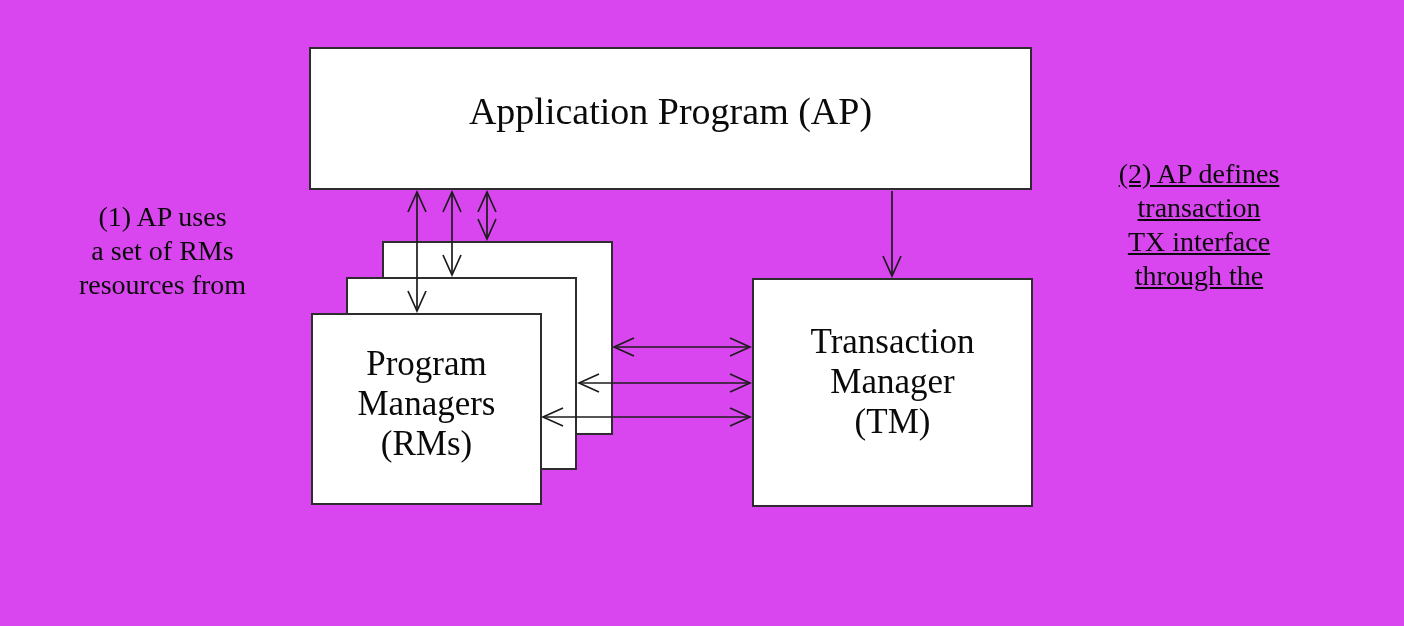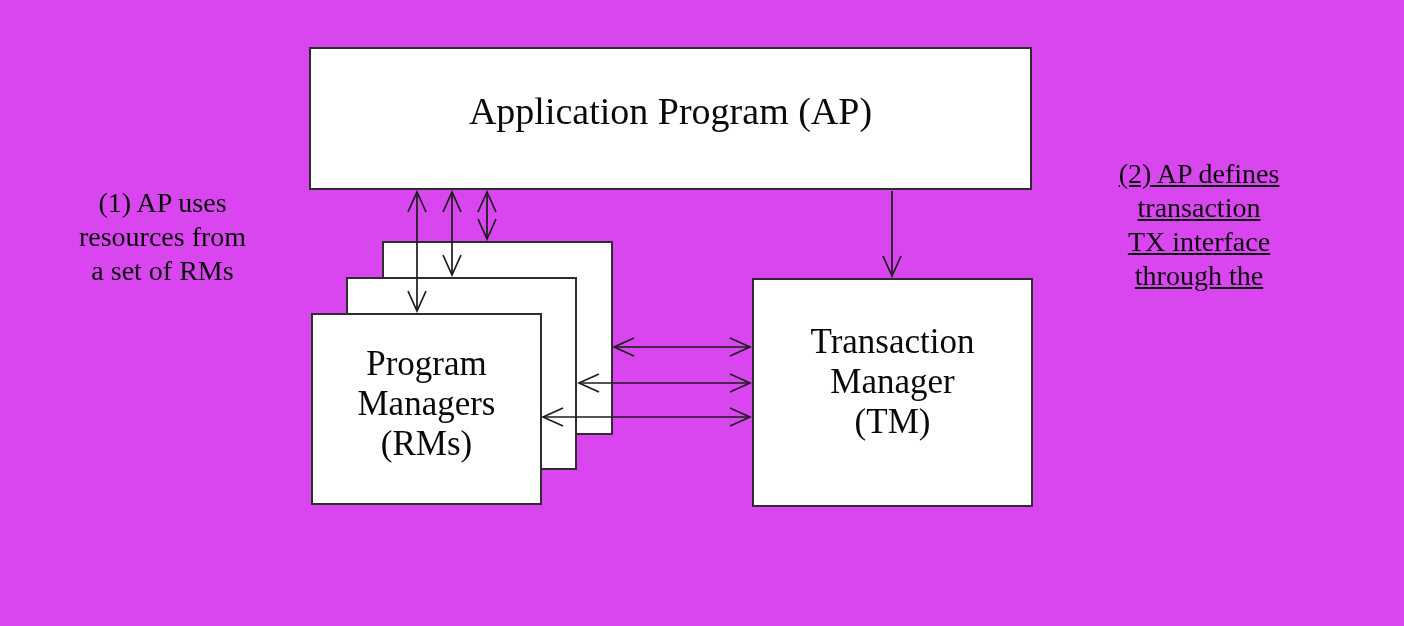--- a/index.html
+++ b/index.html
@@ -54,21 +54,21 @@
     z-index: 5;
     pointer-events: none;
   }
   .note {
     position: absolute;
     text-align: center;
     font-size: 28px;
     line-height: 34px;
     white-space: nowrap;
   }
-  #note-1 { left: 40px;  top: 186px; width: 245px; }
+  #note-1 { left: 40px;  top: 200px; width: 245px; }
   #note-2 { left: 1074px; top: 157px; width: 250px; text-decoration: underline; }
   #note-3 {
     left: 280px; top: 517px; width: 745px;
     font-size: 30px;
     line-height: 36px;
   }
 </style>
 </head>
 <body>
 
@@ -107,22 +107,22 @@
       <line x1="892" y1="191" x2="892" y2="276" marker-end="url(#openhead)"></line>
 
       <line x1="614" y1="347" x2="750" y2="347" marker-start="url(#openhead)" marker-end="url(#openhead)"></line>
       <line x1="579" y1="383" x2="750" y2="383" marker-start="url(#openhead)" marker-end="url(#openhead)"></line>
       <line x1="543" y1="417" x2="750" y2="417" marker-start="url(#openhead)" marker-end="url(#openhead)"></line>
     </g>
   </svg>
 
   <div class="note" id="note-1">
     <div>(1) AP uses</div>
+    <div>a set of RMs</div>
     <div>resources from</div>
-    <div>a set of RMs</div>
   </div>
 
   <div class="note" id="note-2">
     <div>(2) AP defines</div>
     <div>transaction</div>
     <div>TX interface</div>
     <div>through the</div>
   </div>
 
 

